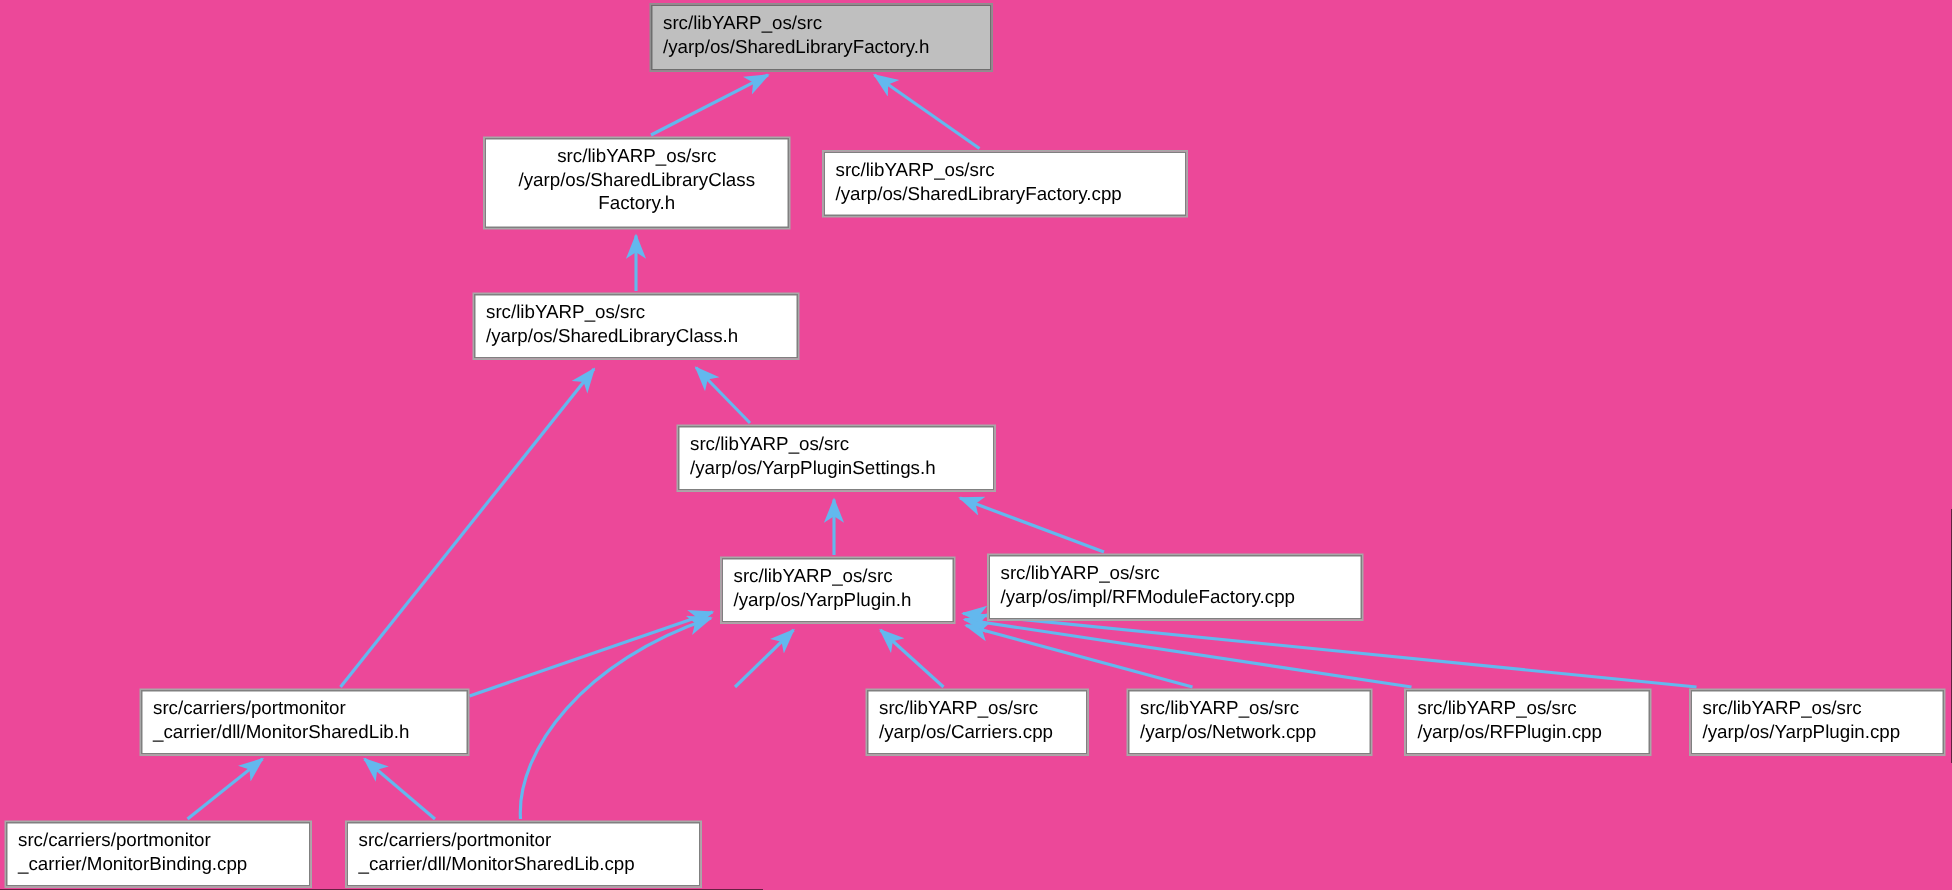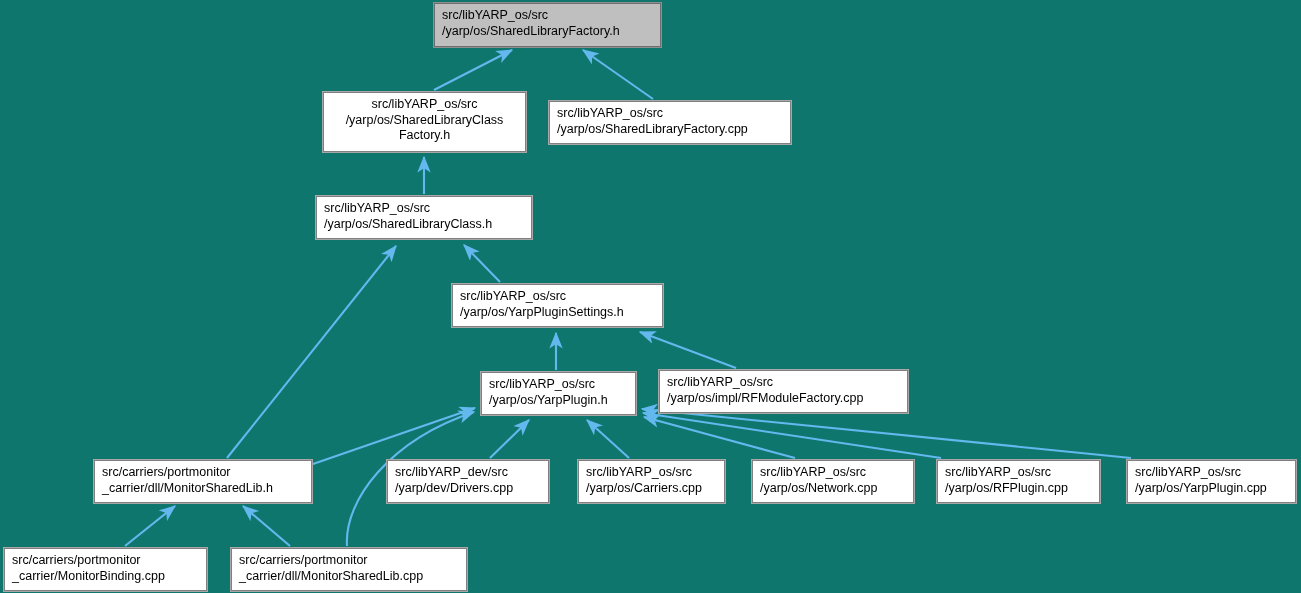--- a/index.html
+++ b/index.html
@@ -4,21 +4,21 @@
 <style>
   html, body {
     margin: 0;
     padding: 0;
     background: #000000;
   }
   #graph {
     position: relative;
     width: 1301px;
     height: 593px;
-    background: #0f766e;
+    background: #ec4899;
     overflow: hidden;
     font-family: "Liberation Sans", sans-serif;
   }
   #edges {
     position: absolute;
     left: 0;
     top: 0;
     width: 1301px;
     height: 593px;
     pointer-events: none;
@@ -109,22 +109,20 @@
 
   <div class="node left" style="left:481px; top:372px; width:155px; height:43px;">src/libYARP_os/src
 /yarp/os/YarpPlugin.h</div>
 
   <div class="node left" style="left:659px; top:370px; width:249px; height:43px;">src/libYARP_os/src
 /yarp/os/impl/RFModuleFactory.cpp</div>
 
   <div class="node left" style="left:94px; top:460px; width:218px; height:43px;">src/carriers/portmonitor
 _carrier/dll/MonitorSharedLib.h</div>
 
-  <div class="node left" style="left:387px; top:460px; width:162px; height:43px;">src/libYARP_dev/src
-/yarp/dev/Drivers.cpp</div>
 
   <div class="node left" style="left:578px; top:460px; width:147px; height:43px;">src/libYARP_os/src
 /yarp/os/Carriers.cpp</div>
 
   <div class="node left" style="left:752px; top:460px; width:162px; height:43px;">src/libYARP_os/src
 /yarp/os/Network.cpp</div>
 
   <div class="node left" style="left:937px; top:460px; width:163px; height:43px;">src/libYARP_os/src
 /yarp/os/RFPlugin.cpp</div>
 

